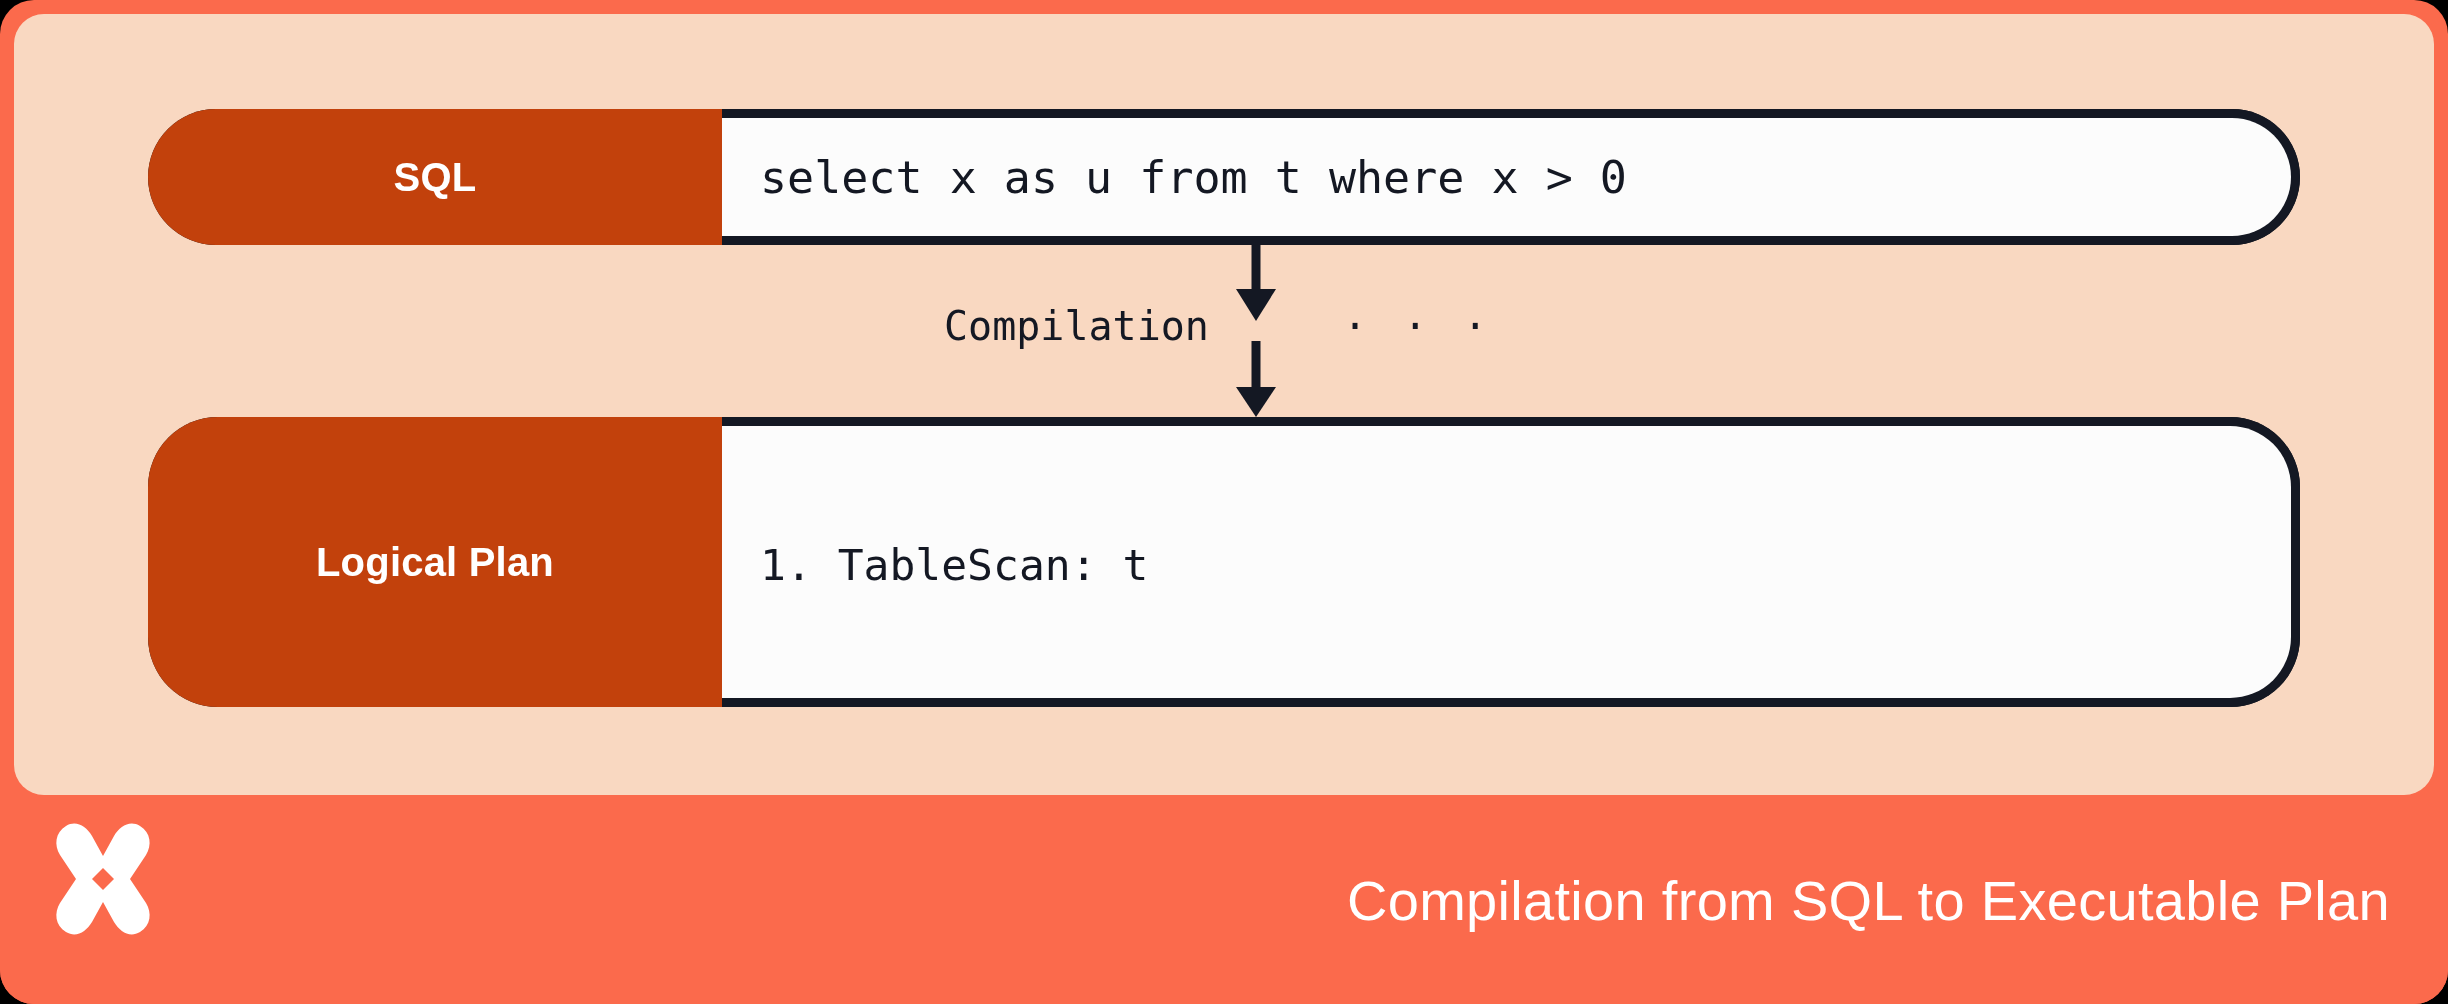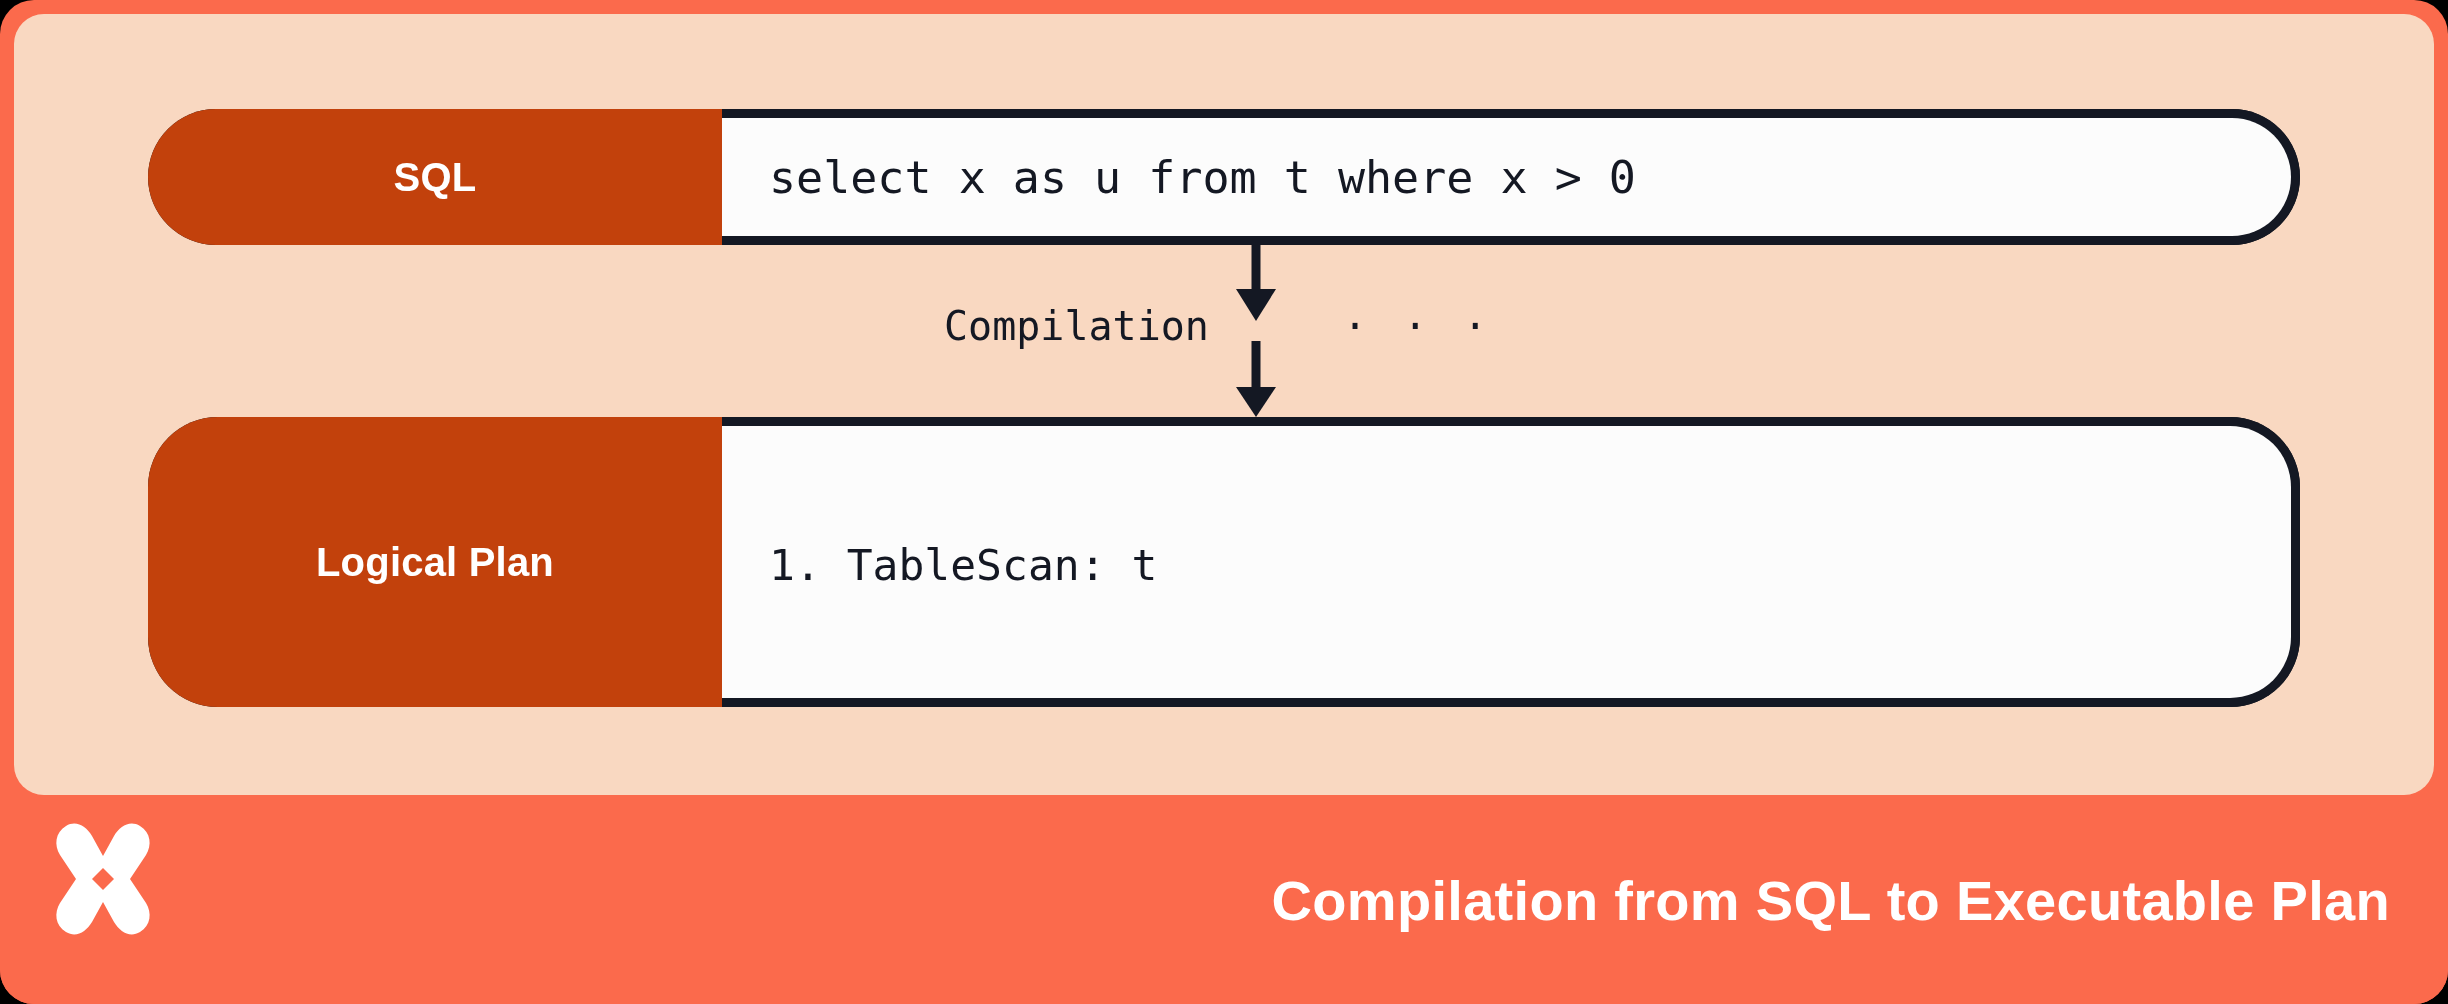--- a/index.html
+++ b/index.html
@@ -106,21 +106,20 @@
     border-radius: 0 70px 70px 0;
     border: 9px solid #141823;
     border-left: none;
     padding: 28px 40px 22px 38px;
     font-size: 43px;
     line-height: 1.45;
   }
 
   .plan-line {
     white-space: pre;
-    margin-left: 9px;
   }
 
   
   .connector {
     position: absolute;
     left: 134px;
     top: 231px;
     width: 2152px;
     height: 164px;
   }
@@ -167,21 +166,21 @@
     width: 118px;
     height: 118px;
   }
   .footer-title {
     position: absolute;
     right: 58px;
     top: 50%;
     transform: translateY(-50%);
     color: #FFFFFF;
     font-size: 56px;
-    font-weight: 700;
+    font-weight: 400;
     letter-spacing: 0.3px;
     white-space: nowrap;
   }
 </style>
 </head>
 <body>
 
 <div class="card">
 
   <div class="stage">

